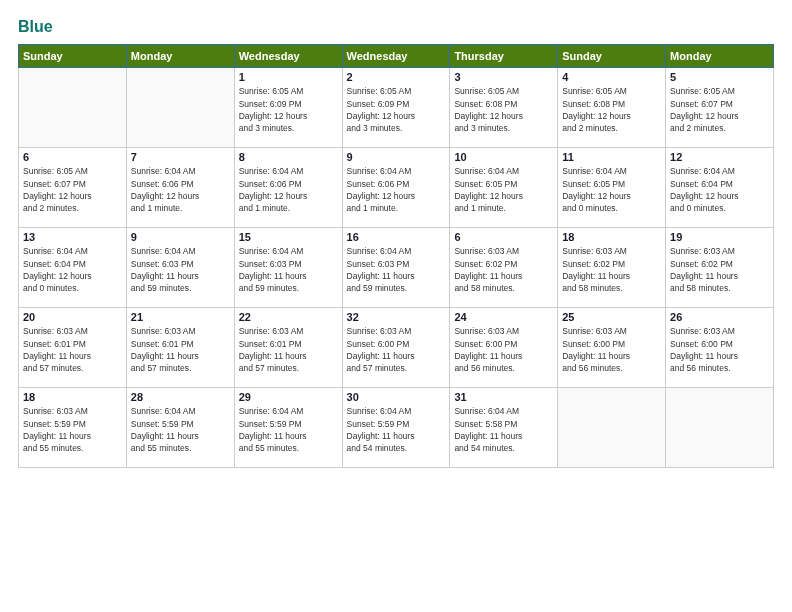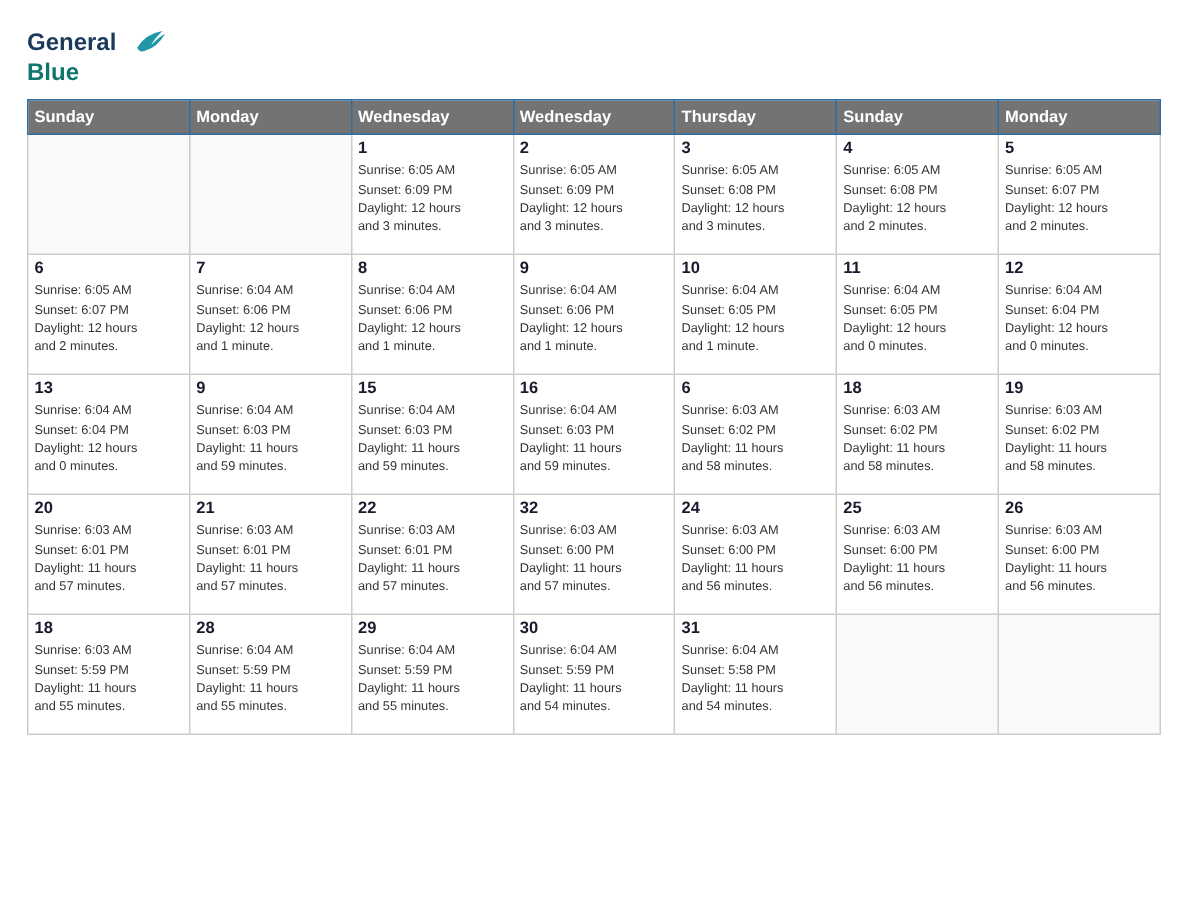--- a/index.html
+++ b/index.html
@@ -43,21 +43,21 @@
     .subtitle {
       font-size: 14px;
       color: #555;
     }
     .calendar {
       width: 100%;
       border-collapse: collapse;
       font-size: 9.5px;
     }
     .calendar thead th {
-      background: #737373;
+      background: #4d7c0f;
       color: #fff;
       padding: 5px 4px;
       text-align: left;
       font-size: 11px;
       font-weight: bold;
       border: 1px solid #2e6da4;
     }
     .calendar tbody td {
       border: 1px solid #ccc;
       vertical-align: top;
@@ -81,26 +81,20 @@
       background: #f9f9f9;
     }
   </style>
 </head>
 <body>
 
 <div class="page">
   <div class="header">
     <div class="logo">
       <div>
-        <div style="font-size:16px;font-weight:bold;color:#1a3a5c;line-height:1.15;">
-          General
-          <svg class="logo-bird" viewBox="0 0 30 22" style="display:inline-block;vertical-align:middle;margin-left:2px;">
-            <path d="M8,14 Q14,4 26,2 Q20,8 18,12 Q24,6 28,4 Q22,14 14,16 Q10,18 8,14Z" fill="#2196a8"></path>
-          </svg>
-        </div>
         <div style="font-size:16px;font-weight:bold;color:#0f766e;line-height:1.15;">Blue</div>
       </div>
     </div>
     <div class="title-block">
       <div class="month-title"></div>
       <div class="subtitle"></div>
     </div>
   </div>
 
   <table class="calendar">

